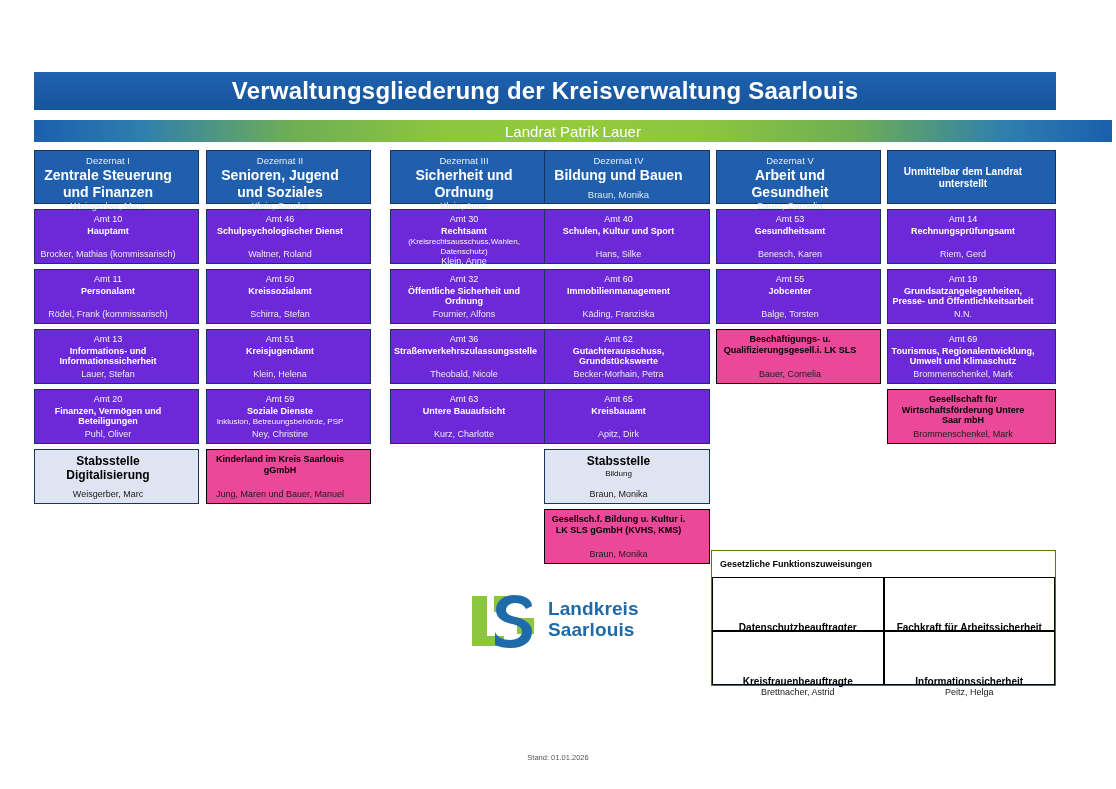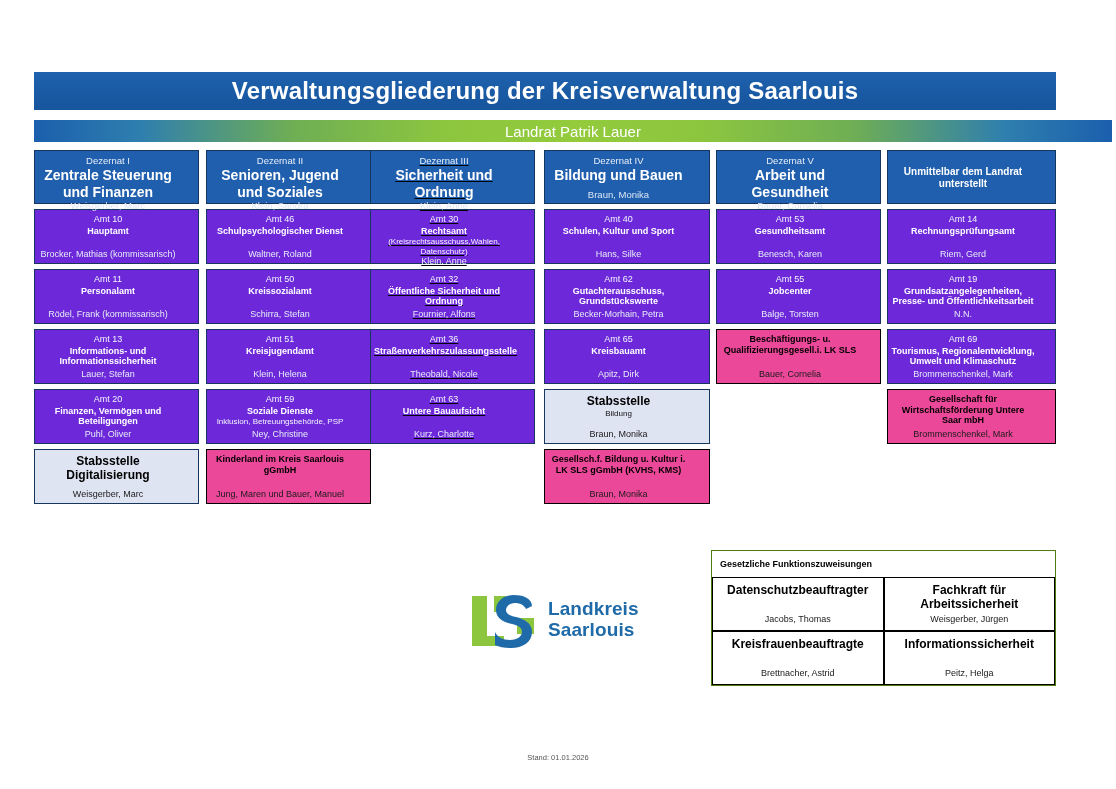--- a/index.html
+++ b/index.html
@@ -23,21 +23,21 @@
     background:linear-gradient(90deg,#1b5fad 0%,#2f7fae 10%,#6fae54 24%,#8cc63f 38%,#93cb3c 50%,#8cc63f 62%,#6fae54 76%,#2f7fae 90%,#1b5fad 100%);
     color:#ffffff;display:flex;align-items:center;justify-content:center;
     font-size:15px;font-weight:normal;
   }
 
   
   .cols{position:absolute;left:34px;top:150px;width:1022px;}
   .col{position:absolute;top:0;}
   .col-0{left:0px;width:165px;}
   .col-1{left:172px;width:165px;}
-  .col-2{left:336px;width:165px;text-decoration:underline;}
+  .col-2{left:356px;width:165px;}
   .col-3{left:510px;width:166px;}
   .col-4{left:682px;width:165px;}
   .col-5{left:853px;width:169px;}
 
   .card{
     box-sizing:border-box;width:100%;
     border:1px solid #17365d;
     margin-bottom:5px;
     text-align:center;
     display:flex;flex-direction:column;justify-content:space-between;
@@ -94,21 +94,21 @@
     font-size:9px;font-weight:bold;color:#000;
   }
   .fz-row{display:flex;width:100%;}
   .fz-cell{
     box-sizing:border-box;width:50%;height:54px;
     border:1px solid #000000;
     display:flex;flex-direction:column;justify-content:space-between;
     align-items:center;text-align:center;padding:5px 4px 6px 4px;
     background:#ffffff;
   }
-  .fz-cell .fz-role{font-size:12px;font-weight:bold;color:#000;}
+  .fz-cell .fz-role{font-size:10px;font-weight:bold;color:#000;margin-top:39px;}
   .fz-cell .fz-person{font-size:9px;color:#1a1a1a;}
 
   
   .logo{position:absolute;left:470px;top:592px;width:170px;height:62px;}
   .logo-text{
     position:absolute;left:78px;top:6px;
     font-size:19px;font-weight:bold;color:#1f6aa8;line-height:1.12;
     letter-spacing:.1px;
   }
 
@@ -260,20 +260,27 @@
             <div class="l2">Bildung und Bauen</div>
           </div>
           <div class="person">Braun, Monika</div>
         </div>
         <div class="card amt">
           <div class="top">
             <div class="l1">Amt 40</div>
             <div class="l2">Schulen, Kultur und Sport</div>
           </div>
           <div class="person">Hans, Silke</div>
+        </div>
+        <div class="card amt">
+          <div class="top">
+            <div class="l1">Amt 60</div>
+            <div class="l2">Immobilienmanagement</div>
+          </div>
+          <div class="person">Käding, Franziska</div>
         </div>
         <div class="card amt">
           <div class="top">
             <div class="l1">Amt 62</div>
             <div class="l2">Gutachterausschuss, Grundstückswerte</div>
           </div>
           <div class="person">Becker-Morhain, Petra</div>
         </div>
         <div class="card amt">
           <div class="top">

